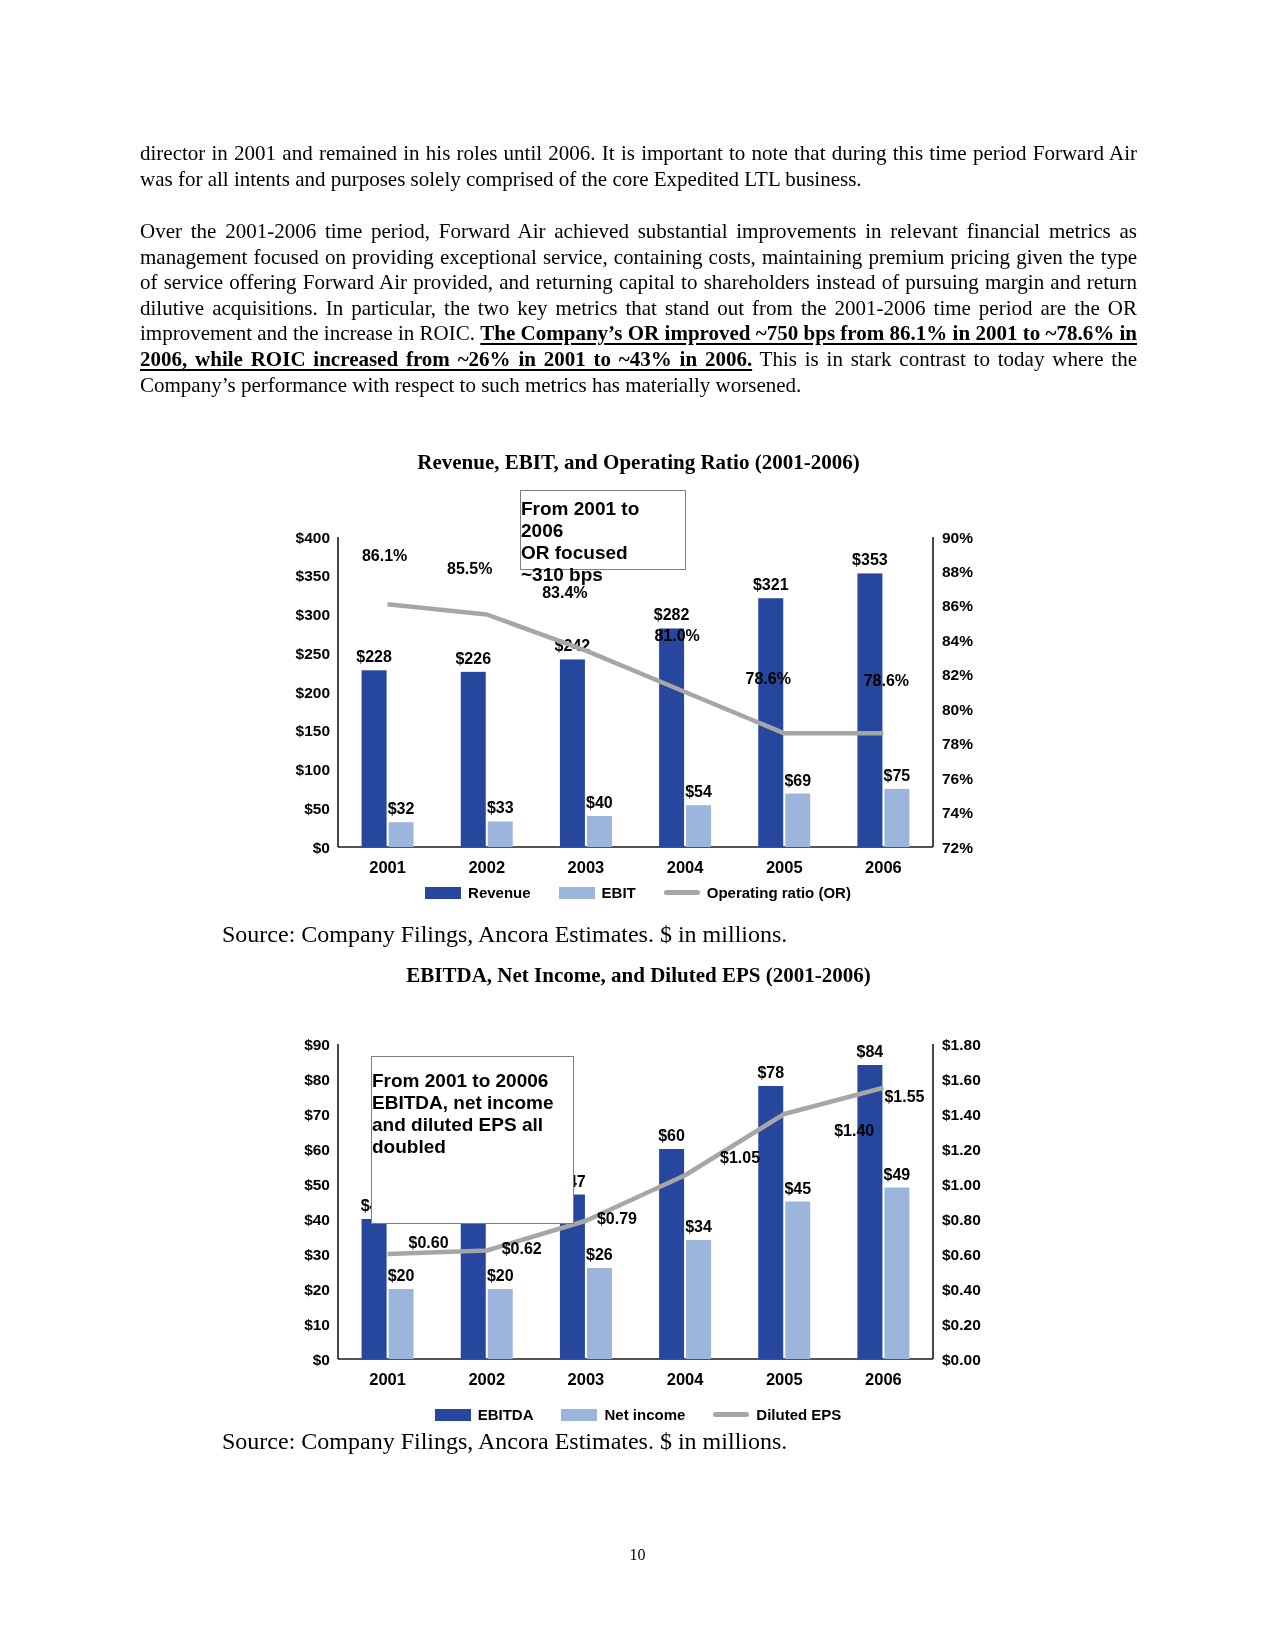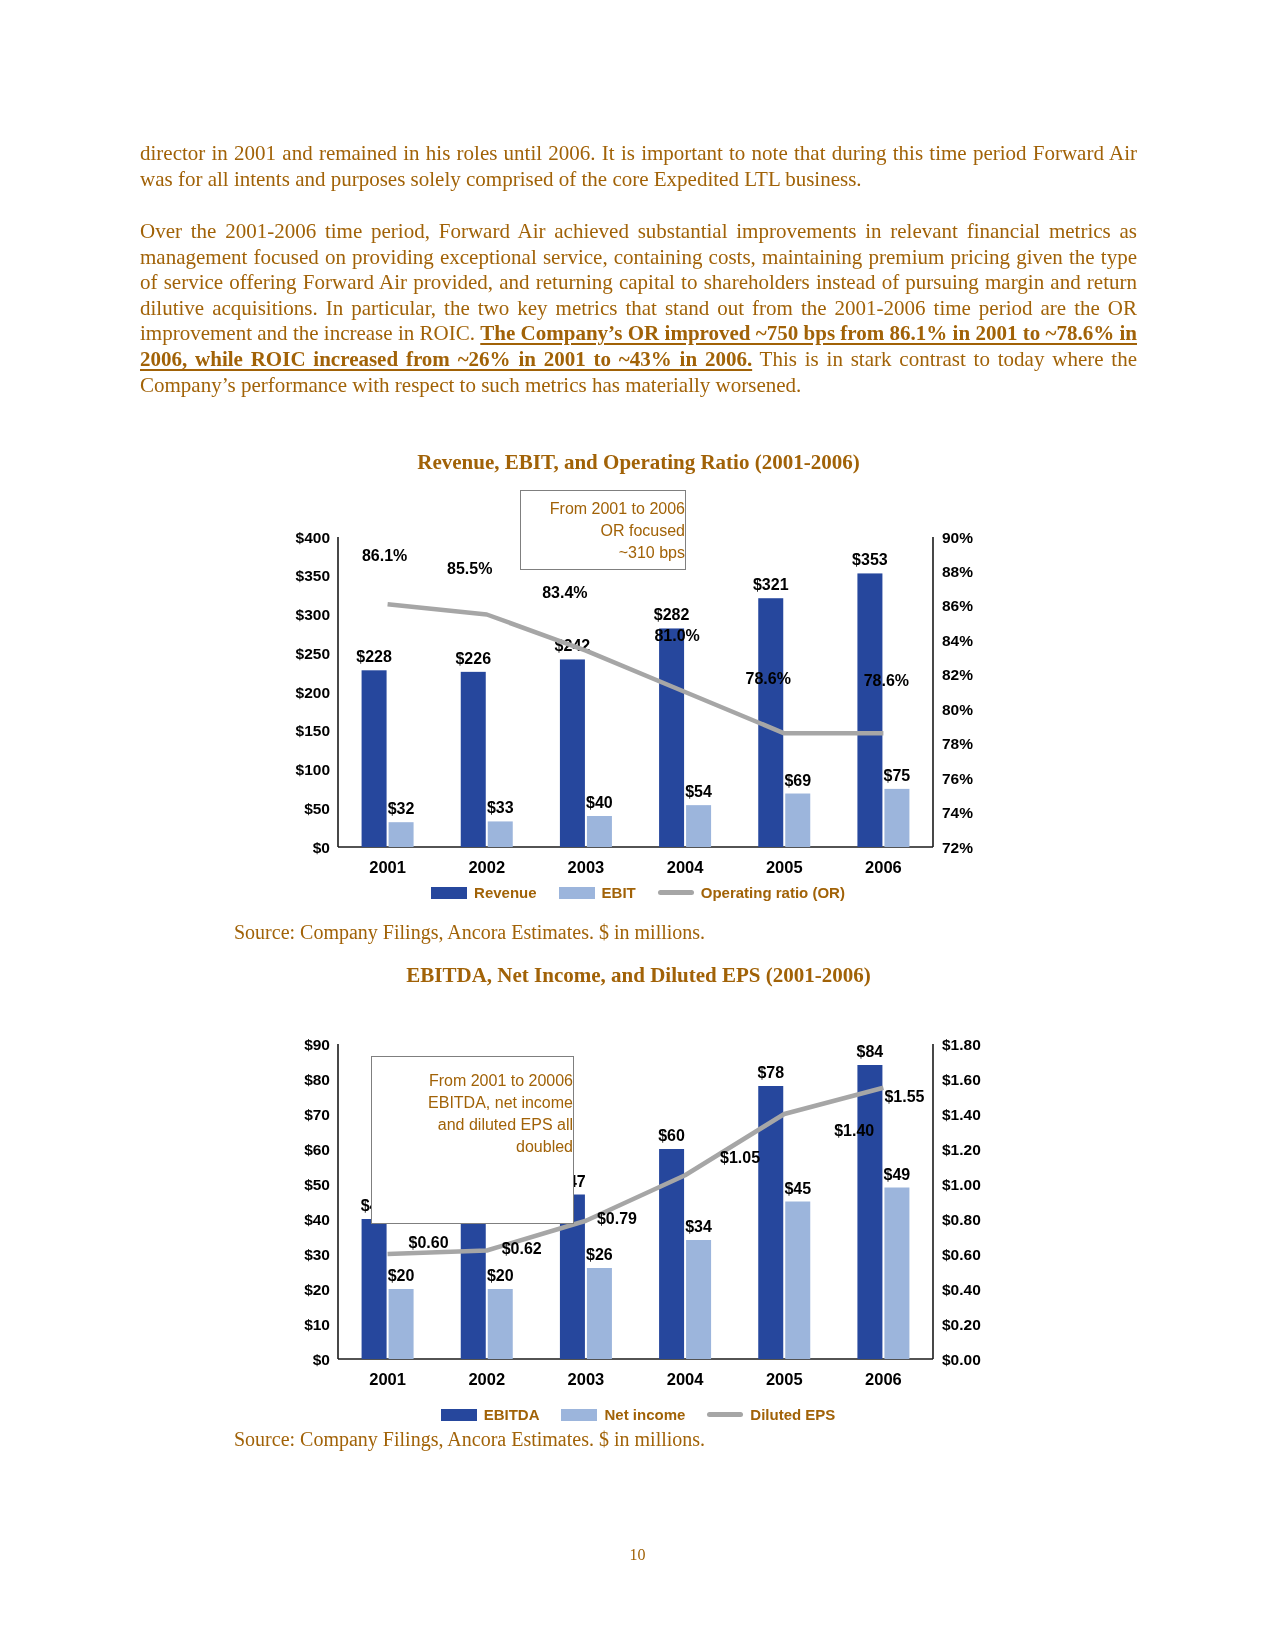--- a/index.html
+++ b/index.html
@@ -1,49 +1,49 @@
 <!DOCTYPE html>
 <html><head>
 <meta charset="utf-8">
 <style>
   html,body{margin:0;padding:0;background:#e8e8e8;}
   .page{
     position:relative;width:1275px;height:1650px;background:#ffffff;
     margin:0 auto;overflow:hidden;
-    font-family:"Liberation Serif", serif;color:#a16207;
+    font-family:"Liberation Serif", serif;color:#000000;
   }
   .bodytext{
     position:absolute;left:140px;width:997px;
     font-size:21px;line-height:25.6px;text-align:justify;margin:0;
   }
   .run-normal{font-weight:normal;}
   .run-bold-underline{
     font-weight:bold;text-decoration:underline;
     text-decoration-thickness:2px;text-underline-offset:3px;
   }
   .chart-title{
     position:absolute;left:140px;width:997px;text-align:center;
     font-family:"Liberation Serif", serif;font-weight:bold;font-size:21px;
   }
   .chart-svg{position:absolute;left:283px;}
   .annotation-box{
     position:absolute;background:#ffffff;border:1.5px solid #7f7f7f;
-    font-family:"Liberation Sans", sans-serif;font-weight:normal;font-size:16px;
-    line-height:22px;text-align:right;box-sizing:border-box;
+    font-family:"Liberation Sans", sans-serif;font-weight:bold;font-size:19px;
+    line-height:22px;text-align:left;box-sizing:border-box;
   }
   .legend-row{
     position:absolute;left:283px;width:710px;display:flex;
-    justify-content:center;align-items:center;gap:22px;
+    justify-content:center;align-items:center;gap:28px;
     font-family:"Liberation Sans", sans-serif;font-weight:bold;font-size:15px;
   }
   .legend-item{display:flex;align-items:center;gap:7px;}
   .swatch-bar{display:inline-block;width:36px;height:12px;}
   .swatch-line{display:inline-block;width:36px;height:5px;border-radius:3px;}
   .source-line{
-    position:absolute;left:234px;font-size:20px;
+    position:absolute;left:222px;font-size:24px;
     font-family:"Liberation Serif", serif;
   }
   .page-number{
     position:absolute;left:0;width:1275px;text-align:center;
     font-size:16px;font-family:"Liberation Serif", serif;
   }
   
   text{fill:#000;}
   .tick{font:bold 15.5px "Liberation Sans", sans-serif;}
   .dlabel{font:bold 16px "Liberation Sans", sans-serif;}

